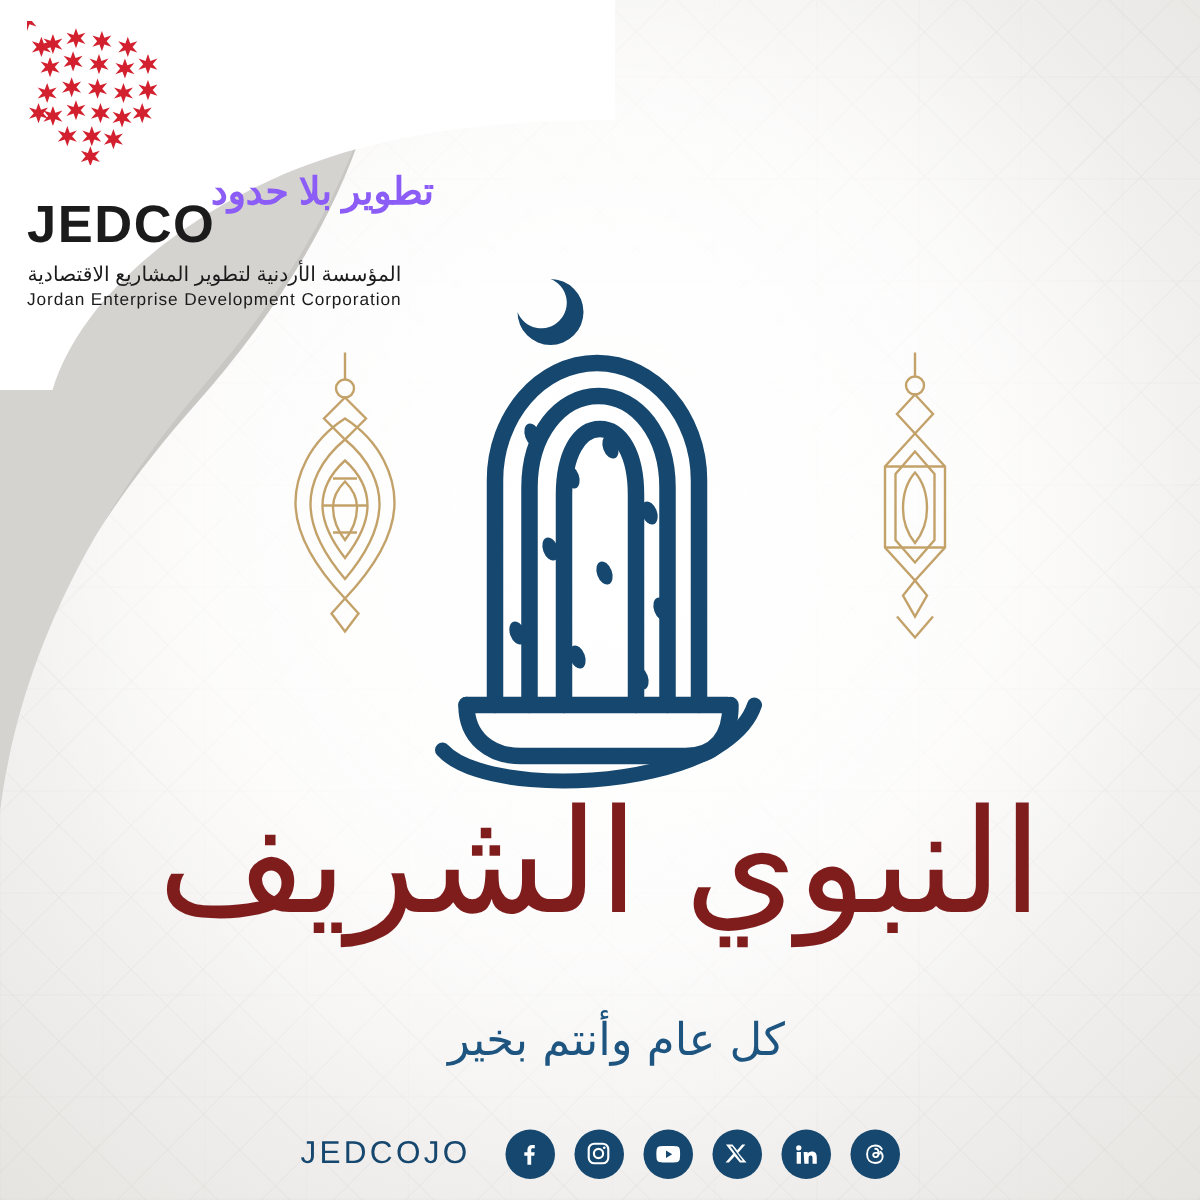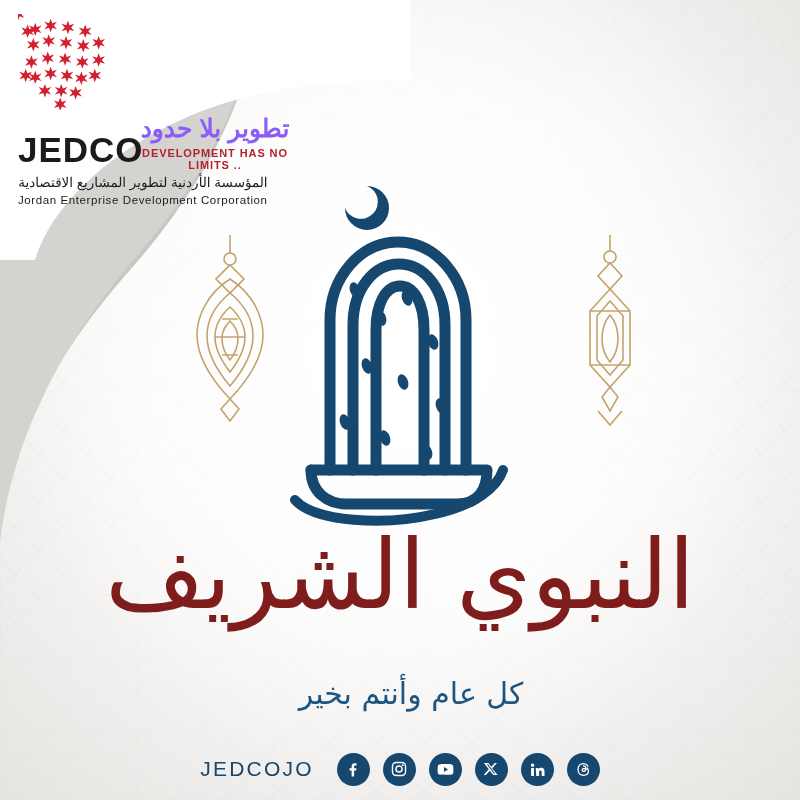--- a/index.html
+++ b/index.html
@@ -250,21 +250,20 @@
     </svg>
     <div class="logo-text">
       <div class="logo-title">JEDCO</div>
       <div class="logo-ar">المؤسسة الأردنية لتطوير المشاريع الاقتصادية</div>
       <div class="logo-en">Jordan  Enterprise  Development  Corporation</div>
     </div>
   </div>
 
   <div class="tagline">
     <div class="tagline-ar">تطوير بلا حدود</div>
-    <div class="tagline-en">DEVELOPMENT  HAS NO LIMITS ..</div>
   </div>
 
   <svg class="lantern lantern-left" width="110" height="190" viewBox="0 0 110 190">
     <g stroke="#c3a26a" fill="none" stroke-width="1.6">
       <line x1="55" y1="-60" x2="55" y2="18"></line>
       <circle cx="55" cy="24" r="6"></circle>
       <path d="M55,30 l14,14 -14,14 -14,-14 Z"></path>
       <path d="M55,44 C30,60 22,84 22,100 C22,124 38,146 55,164 C72,146 88,124 88,100 C88,84 80,60 55,44 Z"></path>
       <path d="M55,58 C38,72 32,88 32,101 C32,120 44,138 55,151 C66,138 78,120 78,101 C78,88 72,72 55,58 Z"></path>
       <path d="M55,72 C44,82 40,92 40,102 C40,116 48,128 55,137 C62,128 70,116 70,102 C70,92 66,82 55,72 Z"></path>

